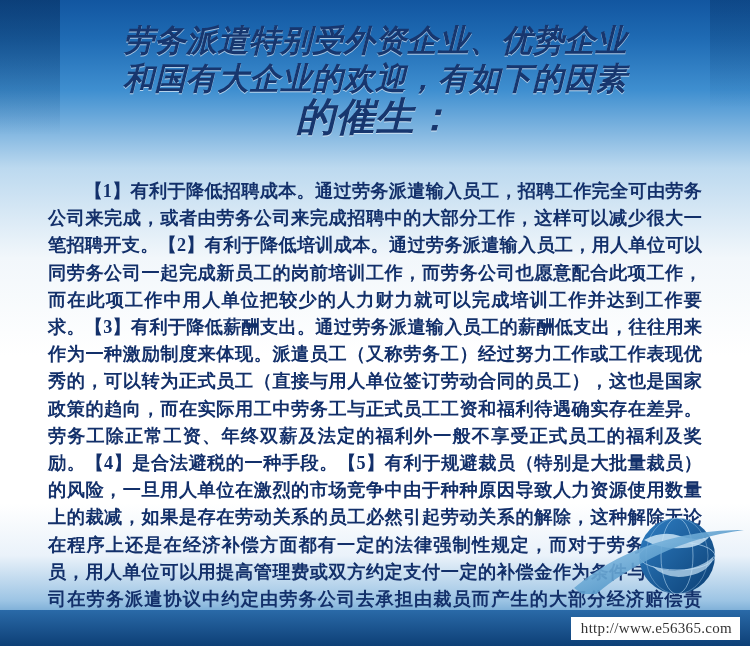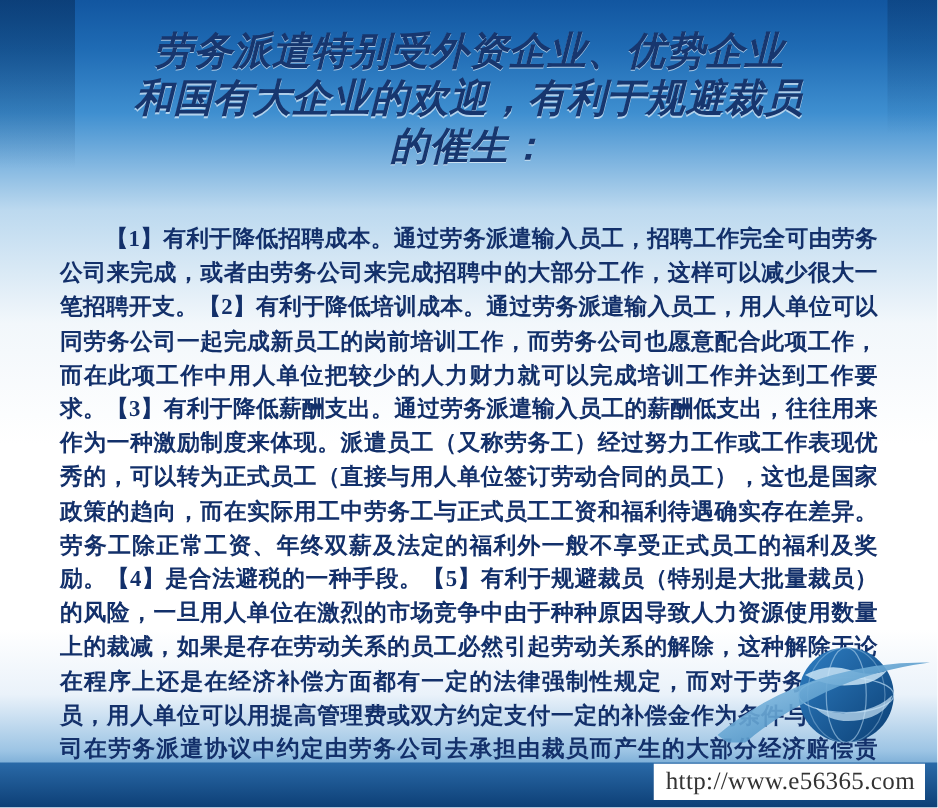--- a/index.html
+++ b/index.html
@@ -55,21 +55,21 @@
     color: #17366e;
     font-family: "Liberation Serif", serif;
     font-weight: bold;
     font-style: italic;
     font-size: 31px;
     line-height: 38px;
     letter-spacing: 0.5px;
     text-shadow: 0 1px 0 rgba(255,255,255,0.6);
   }
   .title-line { display: block; white-space: nowrap; }
-  .title-line.l3 { font-size: 31px; }
+  .title-line.l3 { font-size: 39px; }
 
   .body-block {
     position: absolute;
     left: 48px;
     top: 178px;
     width: 654px;
     color: #13306a;
     font-family: "Liberation Serif", serif;
     font-weight: bold;
     font-size: 18.2px;
@@ -103,36 +103,36 @@
     height: 36px;
     background: linear-gradient(180deg, #2a6aa8, #0d3f76);
   }
   .watermark {
     position: absolute;
     right: 10px;
     bottom: 6px;
     background: #ffffff;
     color: #333333;
     font-family: "Liberation Serif", serif;
-    font-size: 20px;
+    font-size: 15px;
     padding: 3px 8px 3px 10px;
     letter-spacing: 0.3px;
   }
 </style>
 </head>
 <body>
 
 <div class="slide">
 
   <div class="corner-shade"></div>
   <div class="corner-shade-r"></div>
 
   <div class="title-block">
     <span class="title-line l1">劳务派遣特别受外资企业、优势企业</span>
-    <span class="title-line l2">和国有大企业的欢迎，有利于规避裁员</span>
+    <span class="title-line l2">和国有大企业的欢迎，有如下的因素</span>
     <span class="title-line l3">的催生：</span>
   </div>
 
   <div class="body-block">
     <span>【1】有利于降低招聘成本。通过劳务派遣输入员工，招聘工作完全可由劳务公司来完成，或者由劳务公司来完成招聘中的大部分工作，这样可以减少很大一笔招聘开支。</span><span>【2】有利于降低培训成本。通过劳务派遣输入员工，用人单位可以同劳务公司一起完成新员工的岗前培训工作，而劳务公司也愿意配合此项工作，而在此项工作中用人单位把较少的人力财力就可以完成培训工作并达到工作要求。</span><span>【3】有利于降低薪酬支出。通过劳务派遣输入员工的薪酬低支出，往往用来作为一种激励制度来体现。派遣员工（又称劳务工）经过努力工作或工作表现优秀的，可以转为正式员工（直接与用人单位签订劳动合同的员工），这也是国家政策的趋向，而在实际用工中劳务工与正式员工工资和福利待遇确实存在差异。劳务工除正常工资、年终双薪及法定的福利外一般不享受正式员工的福利及奖励。</span><span>【4】是合法避税的一种手段。</span><span>【5】有利于规避裁员（特别是大批量裁员）的风险，一旦用人单位在激烈的市场竞争中由于种种原因导致人力资源使用数量上的裁减，如果是存在劳动关系的员工必然引起劳动关系的解除，这种解除无论在程序上还是在</span><span class="u">经济补偿</span><span>方面都有一定的法律强制性规定，而对于劳务派遣人员，用人单位可以用提高管理费或双方约定支付一定的补偿金作为条件与劳务公司在劳务派遣协议中约定由劳务公司去承担由裁员而产生的大部分经济赔偿责任，从而达到转移风险的目的。</span><span class="pilcrow">↵</span>
   </div>
 
   <svg class="globe" viewBox="0 0 170 90">
     <defs>
       <linearGradient id="gsky" x1="0" y1="0" x2="1" y2="1">

